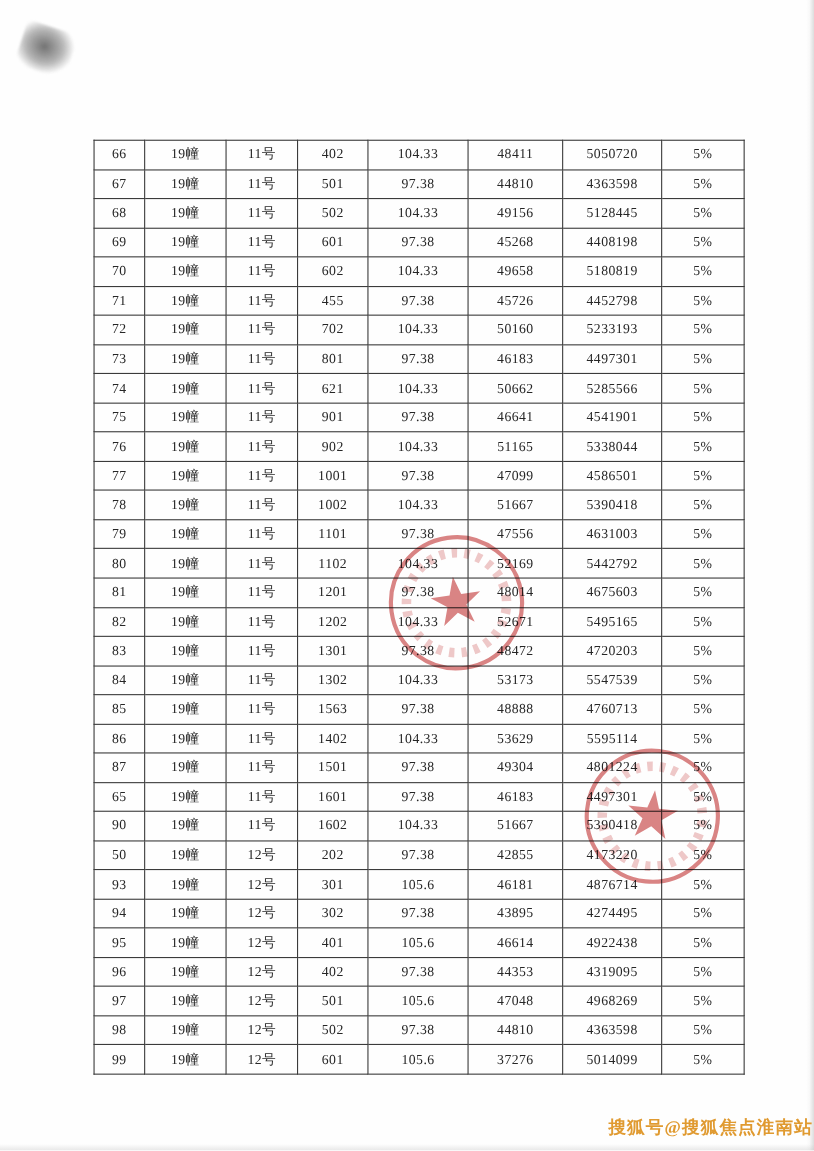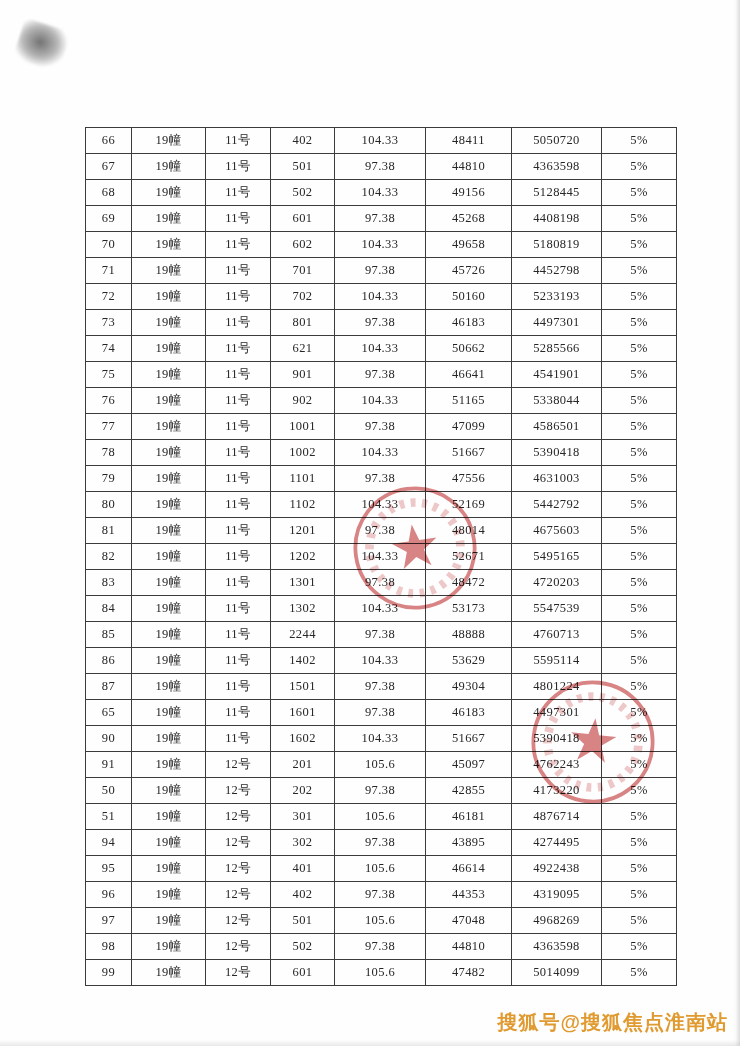--- a/index.html
+++ b/index.html
@@ -48,23 +48,23 @@
   
   .seal{
     position:absolute;width:130px;height:130px;
     opacity:.62;mix-blend-mode:multiply;pointer-events:none;
   }
   .seal svg{width:100%;height:100%;}
   .seal-1{left:265px;top:393px;transform:rotate(-8deg);}
   .seal-2{left:443px;top:587px;transform:rotate(6deg);}
   
   .watermark{
-    position:absolute;right:12px;bottom:10px;
-    font-size:20px;font-weight:bold;color:#e09a30;
-    font-family:Liberation Sans, sans-serif;
+    position:absolute;right:1px;bottom:10px;
+    font-size:16px;font-weight:bold;color:#e09a30;
+    font-family:Liberation Serif, serif;
     letter-spacing:1px;
   }
 </style>
 </head>
 <body>
 
 <div class="corner-smudge"></div>
 <div class="edge-right"></div>
 <div class="edge-bottom"></div>
 
@@ -128,21 +128,21 @@
           <td>602</td>
           <td>104.33</td>
           <td>49658</td>
           <td>5180819</td>
           <td>5%</td>
         </tr>
         <tr>
           <td>71</td>
           <td>19幢</td>
           <td>11号</td>
-          <td>701</td>
+          <td>455</td>
           <td>97.38</td>
           <td>45726</td>
           <td>4452798</td>
           <td>5%</td>
         </tr>
         <tr>
           <td>72</td>
           <td>19幢</td>
           <td>11号</td>
           <td>702</td>
@@ -268,21 +268,21 @@
           <td>1302</td>
           <td>104.33</td>
           <td>53173</td>
           <td>5547539</td>
           <td>5%</td>
         </tr>
         <tr>
           <td>85</td>
           <td>19幢</td>
           <td>11号</td>
-          <td>2244</td>
+          <td>1563</td>
           <td>97.38</td>
           <td>48888</td>
           <td>4760713</td>
           <td>5%</td>
         </tr>
         <tr>
           <td>86</td>
           <td>19幢</td>
           <td>11号</td>
           <td>1402</td>
@@ -315,41 +315,31 @@
           <td>90</td>
           <td>19幢</td>
           <td>11号</td>
           <td>1602</td>
           <td>104.33</td>
           <td>51667</td>
           <td>5390418</td>
           <td>5%</td>
         </tr>
         <tr>
-          <td>91</td>
-          <td>19幢</td>
-          <td>12号</td>
-          <td>201</td>
-          <td>105.6</td>
-          <td>45097</td>
-          <td>4762243</td>
-          <td>5%</td>
-        </tr>
-        <tr>
           <td>50</td>
           <td>19幢</td>
           <td>12号</td>
           <td>202</td>
           <td>97.38</td>
           <td>42855</td>
           <td>4173220</td>
           <td>5%</td>
         </tr>
         <tr>
-          <td>51</td>
+          <td>93</td>
           <td>19幢</td>
           <td>12号</td>
           <td>301</td>
           <td>105.6</td>
           <td>46181</td>
           <td>4876714</td>
           <td>5%</td>
         </tr>
         <tr>
           <td>94</td>
@@ -400,21 +390,21 @@
           <td>44810</td>
           <td>4363598</td>
           <td>5%</td>
         </tr>
         <tr>
           <td>99</td>
           <td>19幢</td>
           <td>12号</td>
           <td>601</td>
           <td>105.6</td>
-          <td>47482</td>
+          <td>37276</td>
           <td>5014099</td>
           <td>5%</td>
         </tr>
       </tbody>
   </table>
 
   <div class="seal seal-1">
     <svg viewBox="0 0 120 120">
       <circle cx="60" cy="60" r="55" fill="none" stroke="#c43a3a" stroke-width="3.5"></circle>
       <circle cx="60" cy="60" r="42" fill="none" stroke="#c43a3a" stroke-width="8" stroke-dasharray="4.5 6" opacity="0.45"></circle>

